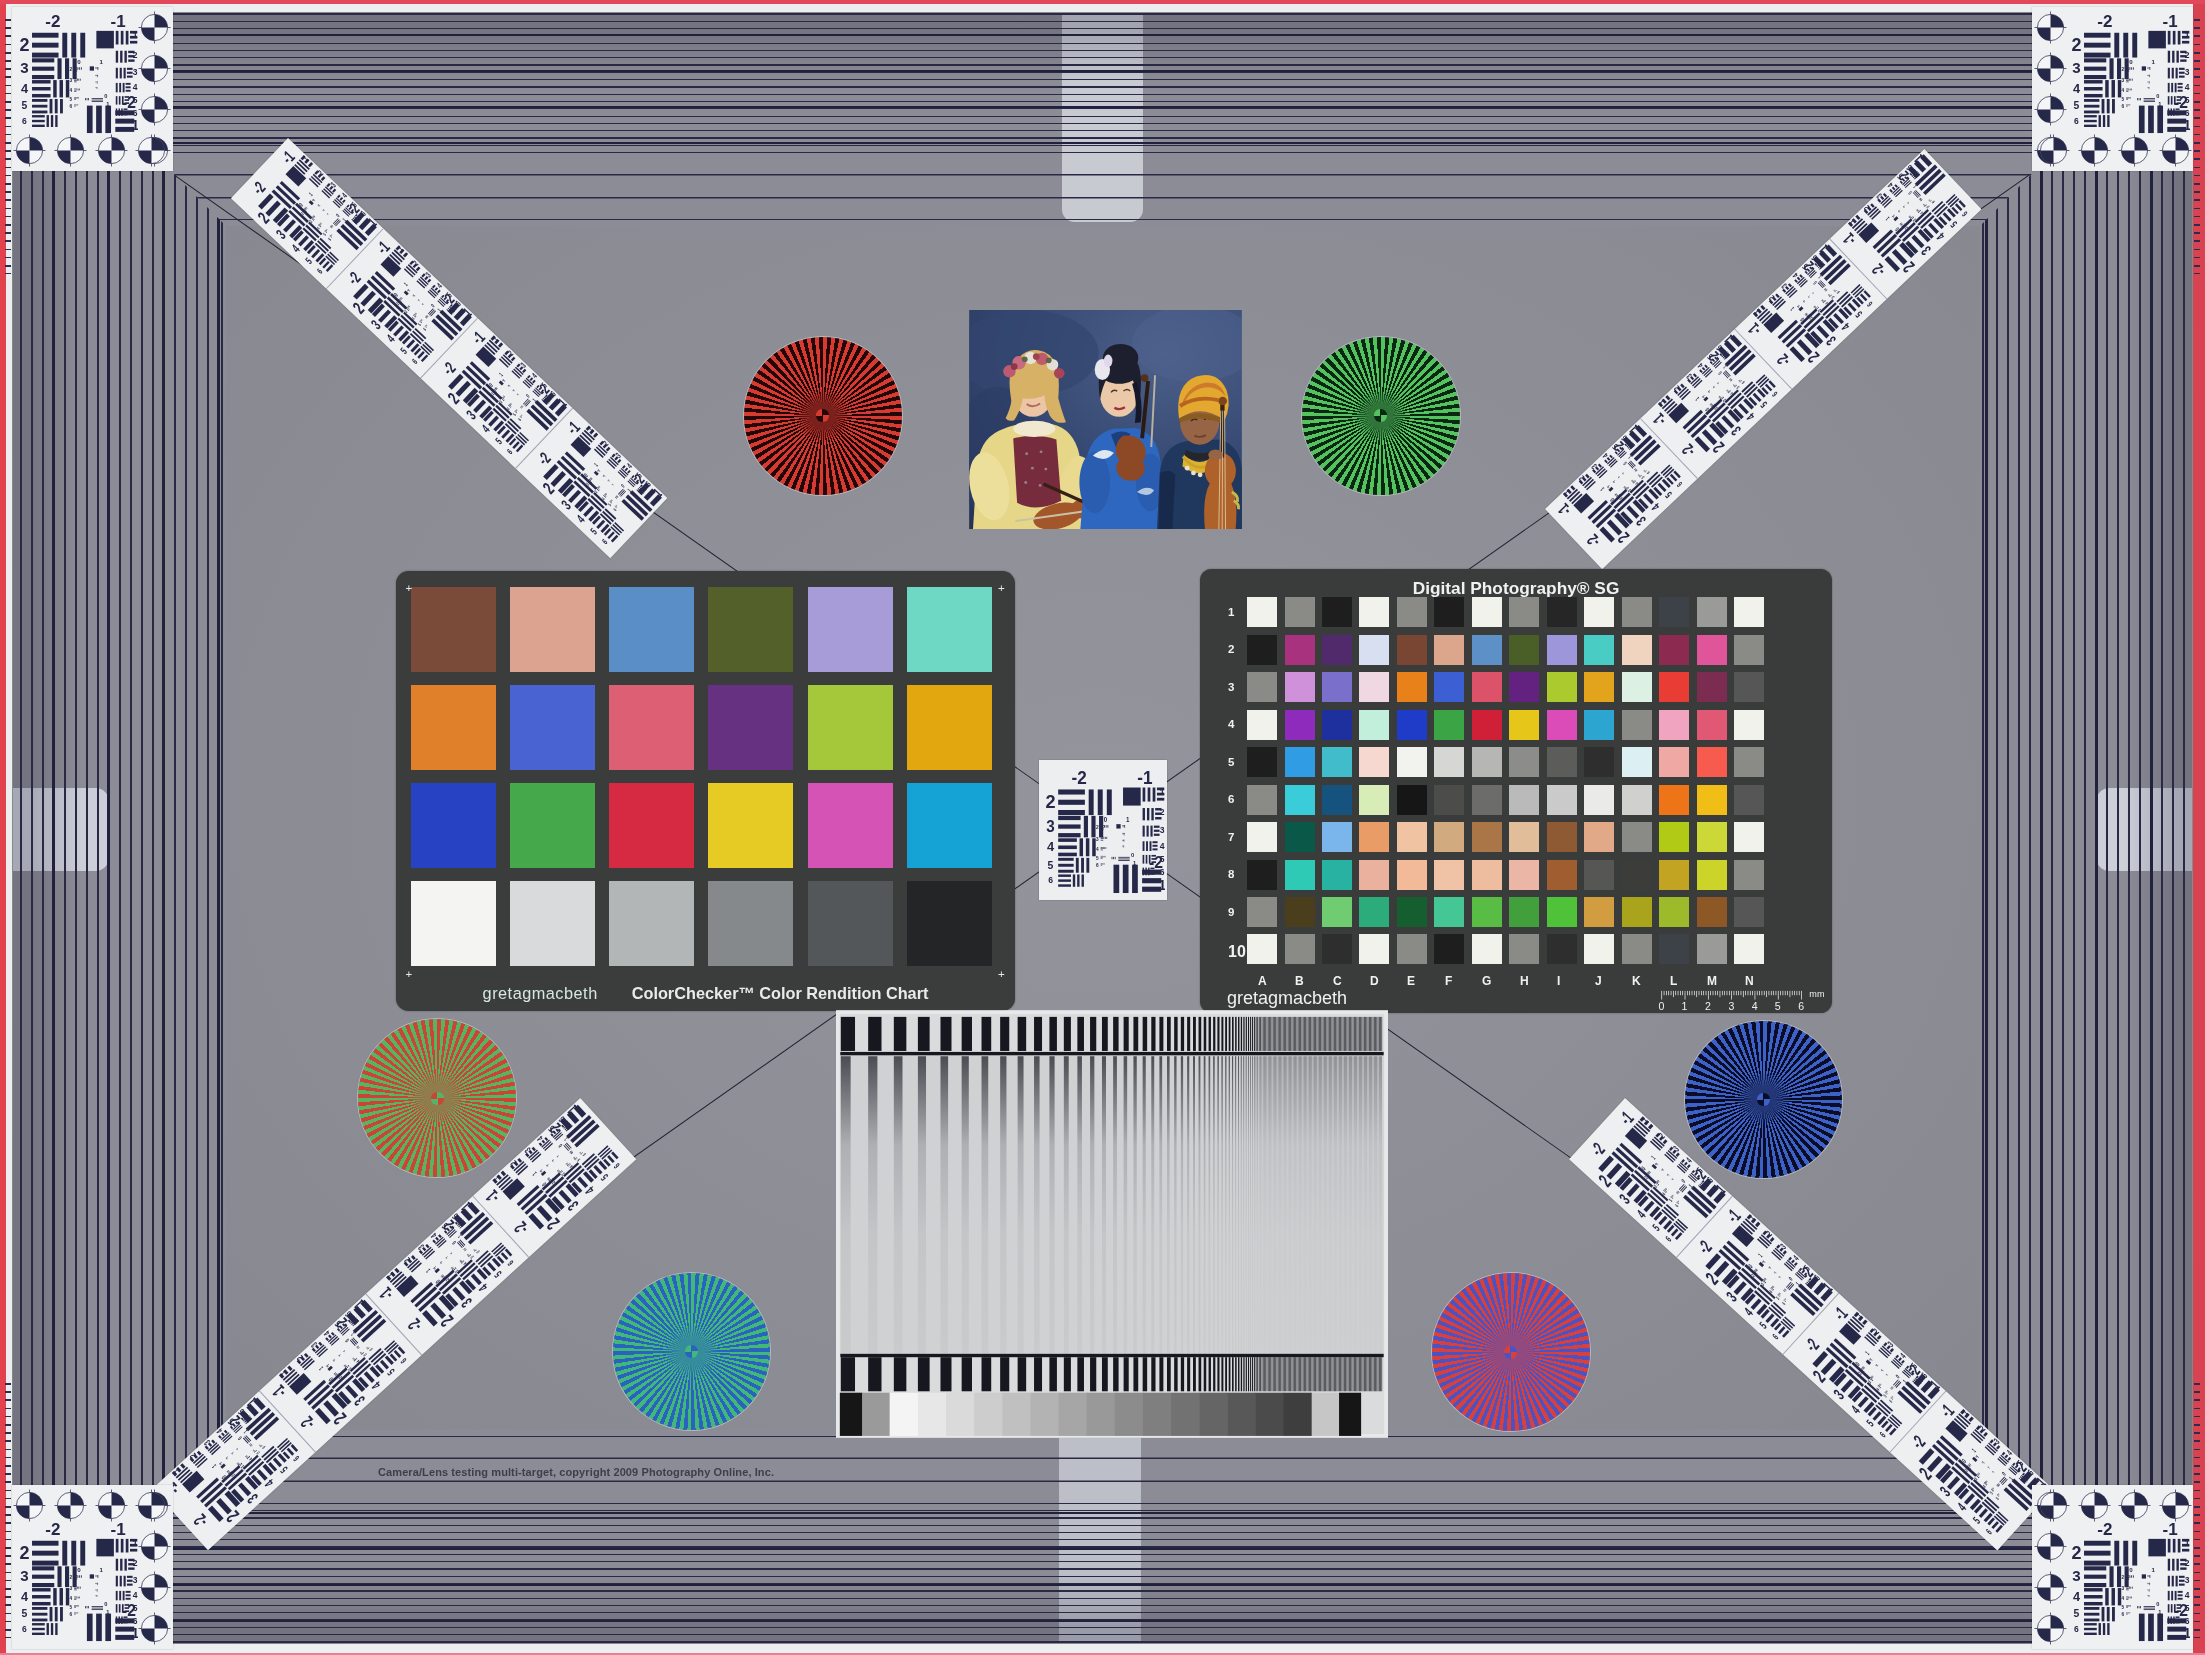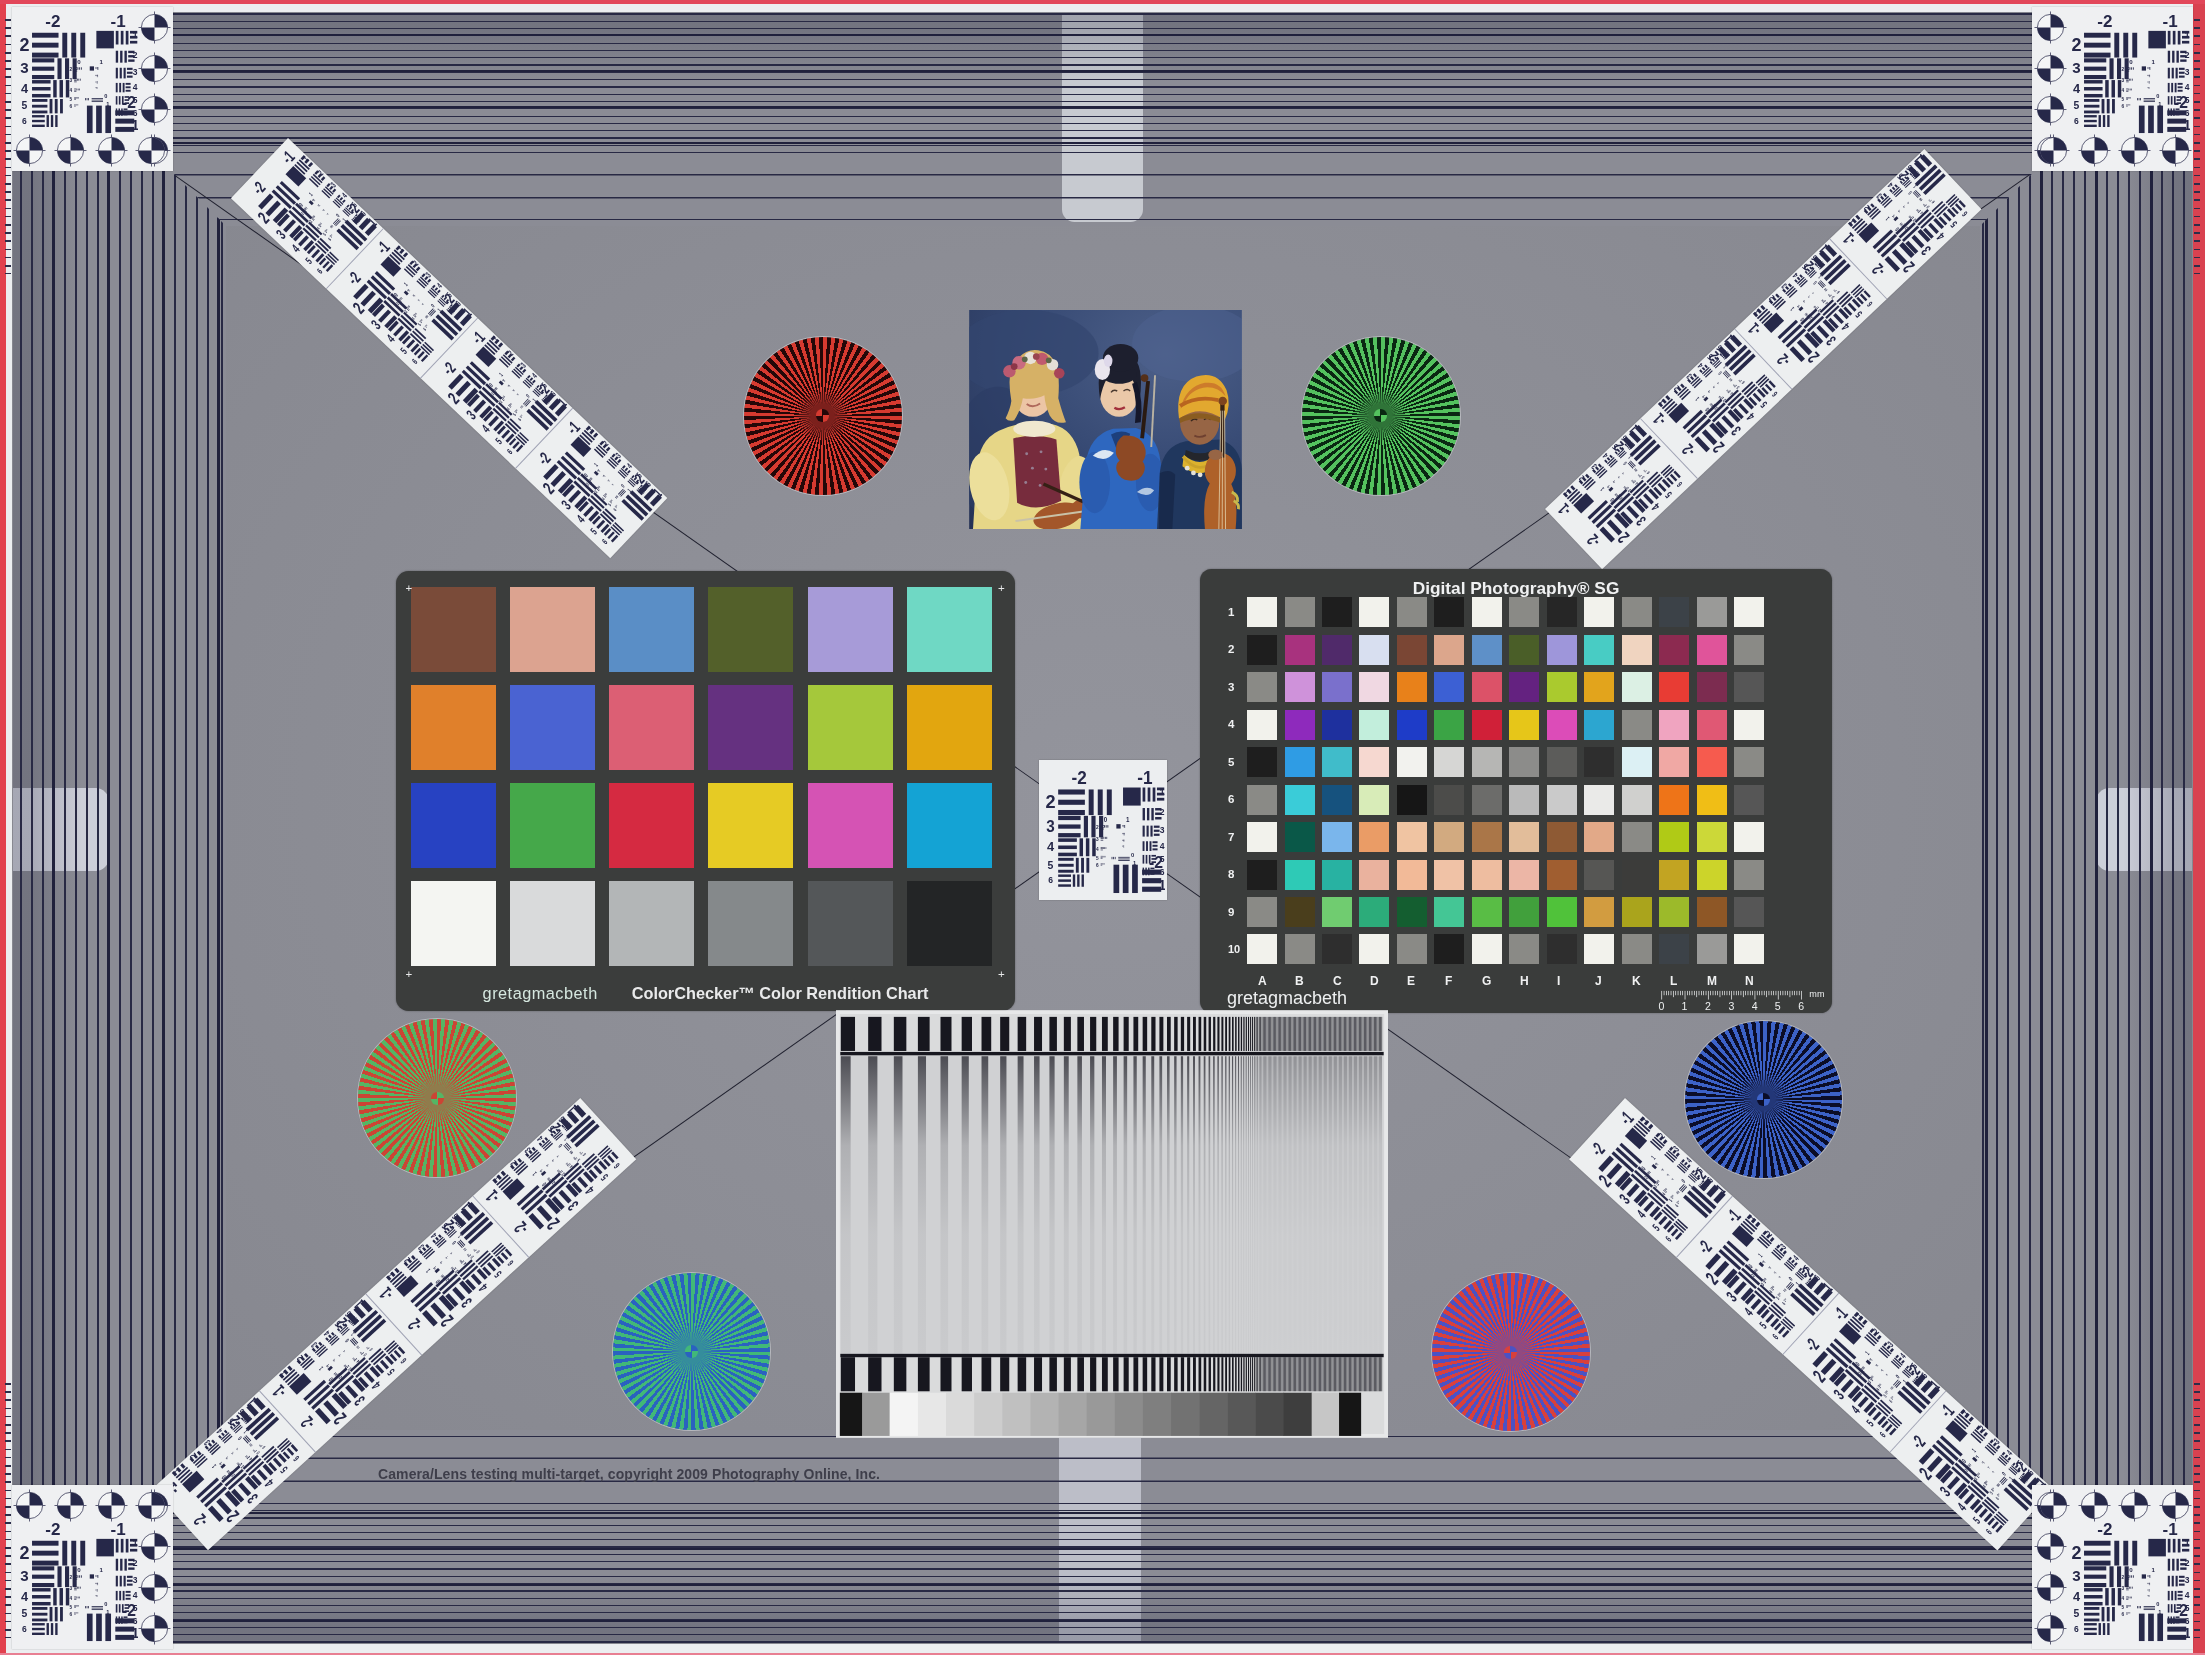--- a/index.html
+++ b/index.html
@@ -540,21 +540,21 @@
     <div style="position:absolute;left:197px;top:328px;width:30px;height:30px;background:#145e30"></div>
     <div style="position:absolute;left:234px;top:328px;width:30px;height:30px;background:#44c695"></div>
     <div style="position:absolute;left:272px;top:328px;width:30px;height:30px;background:#59bd45"></div>
     <div style="position:absolute;left:309px;top:328px;width:30px;height:30px;background:#41a03c"></div>
     <div style="position:absolute;left:347px;top:328px;width:30px;height:30px;background:#50c23a"></div>
     <div style="position:absolute;left:384px;top:328px;width:30px;height:30px;background:#d29c40"></div>
     <div style="position:absolute;left:422px;top:328px;width:30px;height:30px;background:#aaa41c"></div>
     <div style="position:absolute;left:459px;top:328px;width:30px;height:30px;background:#9cba2a"></div>
     <div style="position:absolute;left:497px;top:328px;width:30px;height:30px;background:#8e5726"></div>
     <div style="position:absolute;left:534px;top:328px;width:30px;height:30px;background:#565656"></div>
-    <div style="position:absolute;left:28px;top:374px;color:#f0f1f2;font-size:11px;font-weight:bold;">10</div>
+    <div style="position:absolute;left:28px;top:374px;color:#f0f1f2;font-size:16px;font-weight:bold;">10</div>
     <div style="position:absolute;left:47px;top:365px;width:30px;height:30px;background:#f2f2ec"></div>
     <div style="position:absolute;left:85px;top:365px;width:30px;height:30px;background:#8a8a86"></div>
     <div style="position:absolute;left:122px;top:365px;width:30px;height:30px;background:#2e2e2e"></div>
     <div style="position:absolute;left:159px;top:365px;width:30px;height:30px;background:#f2f2ec"></div>
     <div style="position:absolute;left:197px;top:365px;width:30px;height:30px;background:#8a8a86"></div>
     <div style="position:absolute;left:234px;top:365px;width:30px;height:30px;background:#1e1e1e"></div>
     <div style="position:absolute;left:272px;top:365px;width:30px;height:30px;background:#f2f2ec"></div>
     <div style="position:absolute;left:309px;top:365px;width:30px;height:30px;background:#8a8a86"></div>
     <div style="position:absolute;left:347px;top:365px;width:30px;height:30px;background:#2e2e2e"></div>
     <div style="position:absolute;left:384px;top:365px;width:30px;height:30px;background:#f2f2ec"></div>
@@ -1236,13 +1236,13 @@
     <rect x="580.8" y="797" width="59.6" height="90" fill="rgb(140,140,140)"></rect>
     <rect x="639.4" y="797" width="59.6" height="90" fill="rgb(127,127,127)"></rect>
     <rect x="698.0" y="797" width="59.6" height="90" fill="rgb(114,114,114)"></rect>
     <rect x="756.6" y="797" width="59.6" height="90" fill="rgb(101,101,101)"></rect>
     <rect x="815.2" y="797" width="59.6" height="90" fill="rgb(88,88,88)"></rect>
     <rect x="873.8" y="797" width="59.6" height="90" fill="rgb(75,75,75)"></rect>
     <rect x="932.4" y="797" width="59.6" height="90" fill="rgb(62,62,62)"></rect>
     <rect x="991" y="797" width="57" height="90" fill="#c6c6c6"></rect>
     <rect x="1048" y="797" width="46" height="90" fill="#161616"></rect>
   </svg>
-<div style="position:absolute;left:378px;top:1466px;color:#3e3e4a;font-size:14px;font-weight:bold;letter-spacing:0.1px;font-family:'Liberation Sans',sans-serif;">Camera/Lens testing multi-target, copyright 2009 Photography Online, Inc.</div>
+<div style="position:absolute;left:378px;top:1466px;color:#3e3e4a;font-size:11px;font-weight:bold;letter-spacing:0.1px;font-family:'Liberation Sans',sans-serif;">Camera/Lens testing multi-target, copyright 2009 Photography Online, Inc.</div>
 
 </body></html>

